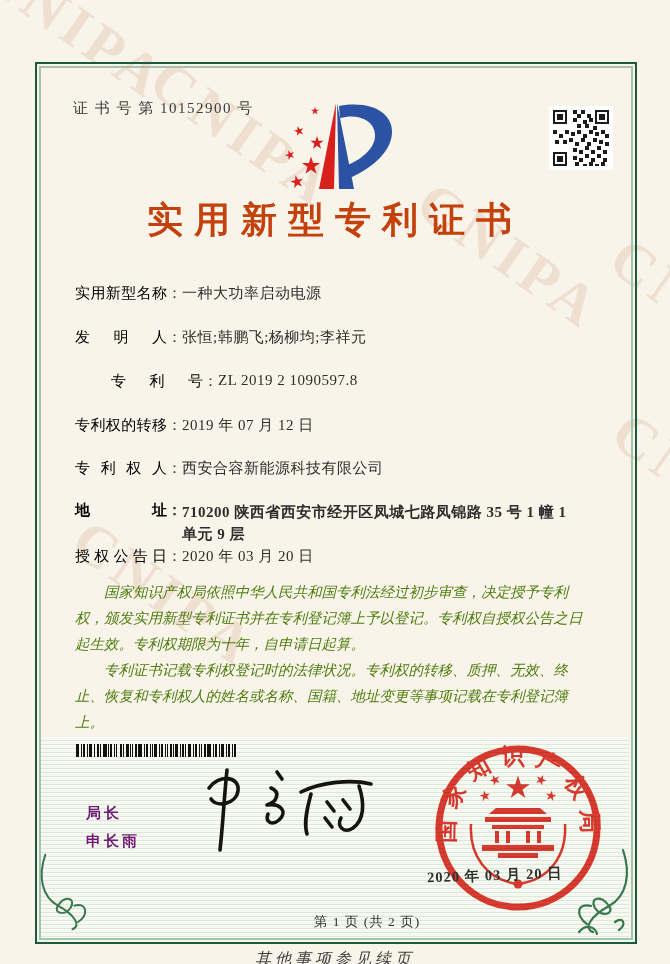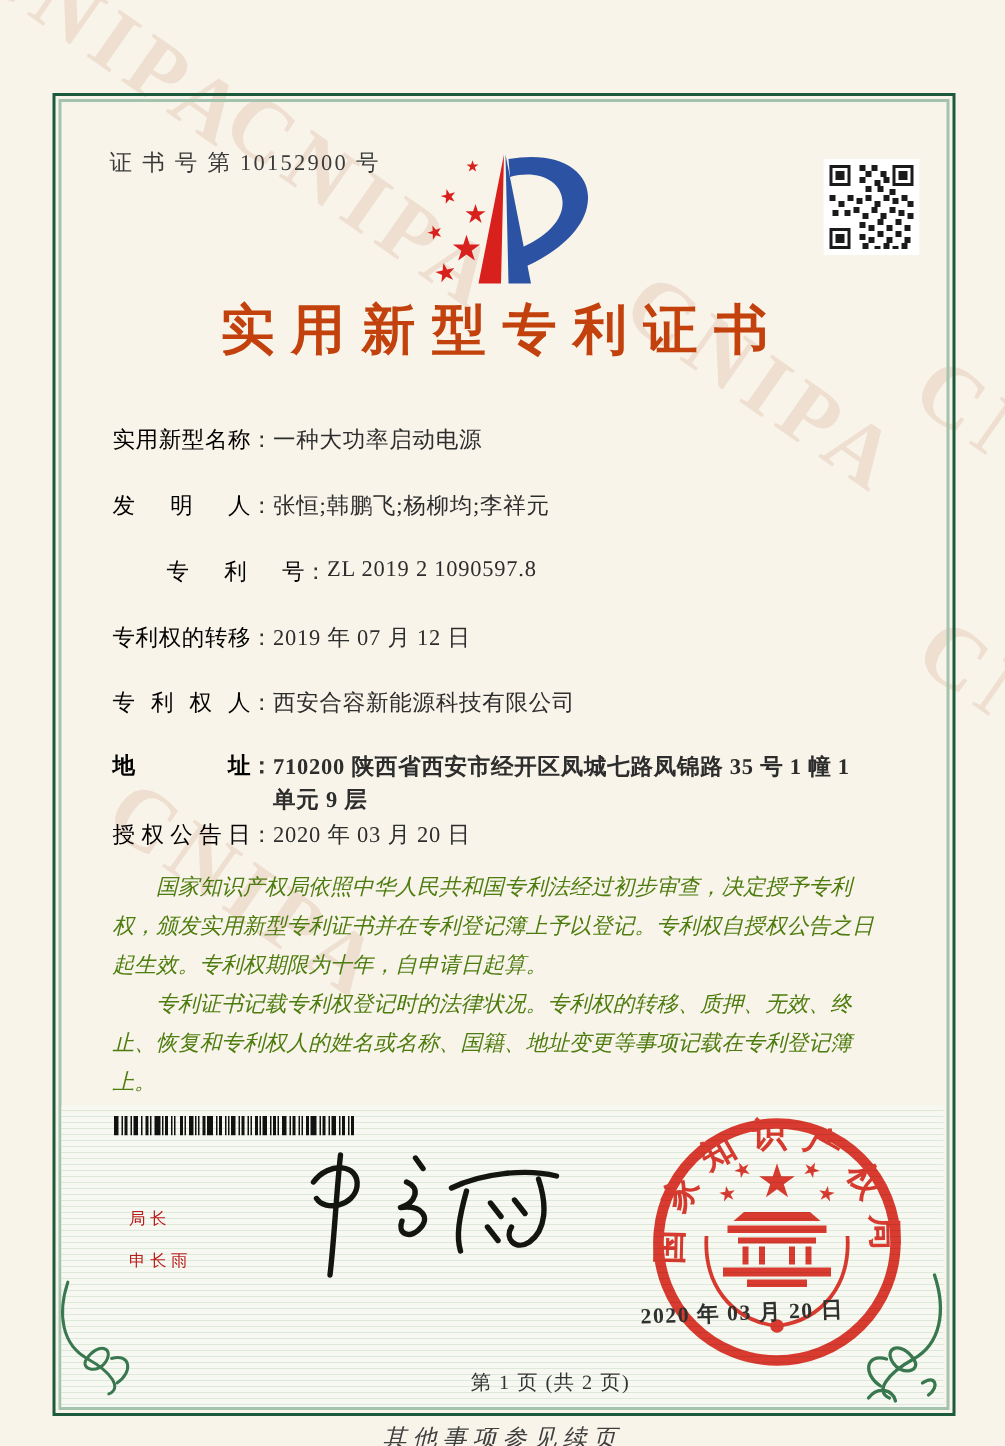--- a/index.html
+++ b/index.html
@@ -41,22 +41,22 @@
   .fvalue { display:inline-block; letter-spacing:0.5px; vertical-align:top; color:#2d2d2d; }
   .fvalue.wrap { white-space:normal; max-width:400px; line-height:22px; }
   .grant-pair2 { position:absolute; left:250px; top:0; }
   .para-block {
     position:absolute; left:75px; top:579px; width:508px;
     font-size:14.5px; line-height:26px; color:#4d7c0f; font-style:italic;
   }
   .para-block p { margin:0; text-indent:2em; }
   .barcode-box { position:absolute; left:76px; top:744px; }
   .director-block {
-    position:absolute; left:86px; top:799px; font-size:11px; color:#b91c1c;
-    letter-spacing:3px; line-height:28px; font-weight:normal;
+    position:absolute; left:86px; top:799px; font-size:15px; color:#701a75;
+    letter-spacing:3px; line-height:28px; font-weight:bold;
   }
   .signature-box { position:absolute; left:193px; top:758px; }
   .seal-box { position:absolute; left:425px; top:738px; mix-blend-mode:multiply; opacity:0.92; }
   .seal-date {
     position:absolute; left:427px; top:866px; font-size:14.5px; color:#30302e;
     letter-spacing:1px; transform:rotate(-2deg); z-index:6; font-weight:bold;
   }
   .page-num {
     position:absolute; left:0; top:913px; width:670px; text-align:center;
     font-size:13.5px; color:#333; letter-spacing:1px;padding-left:32px;

